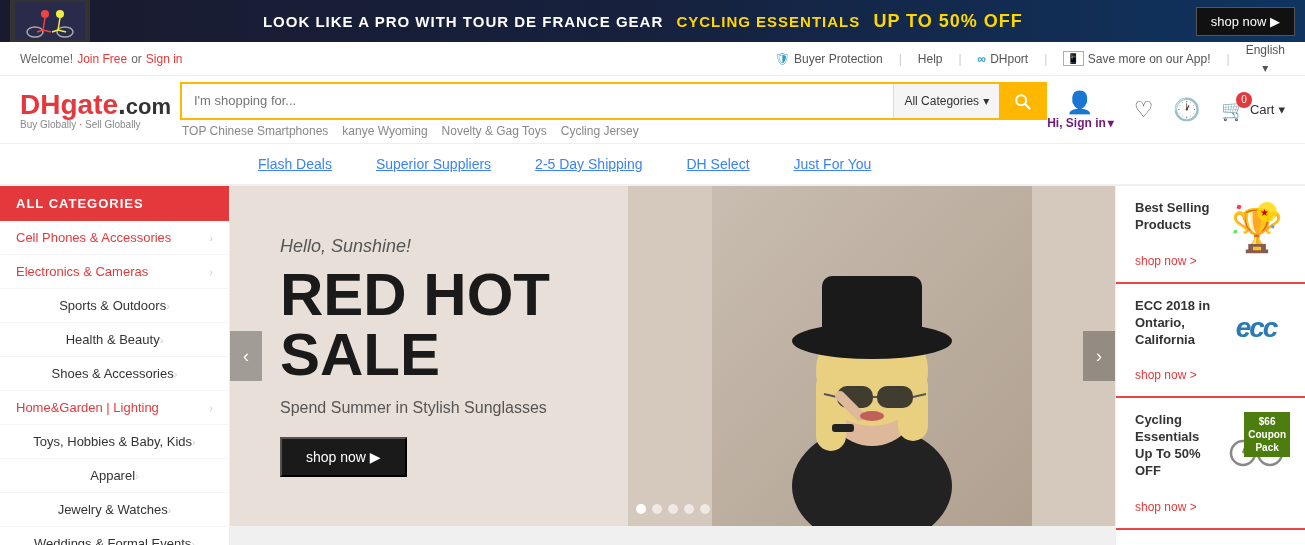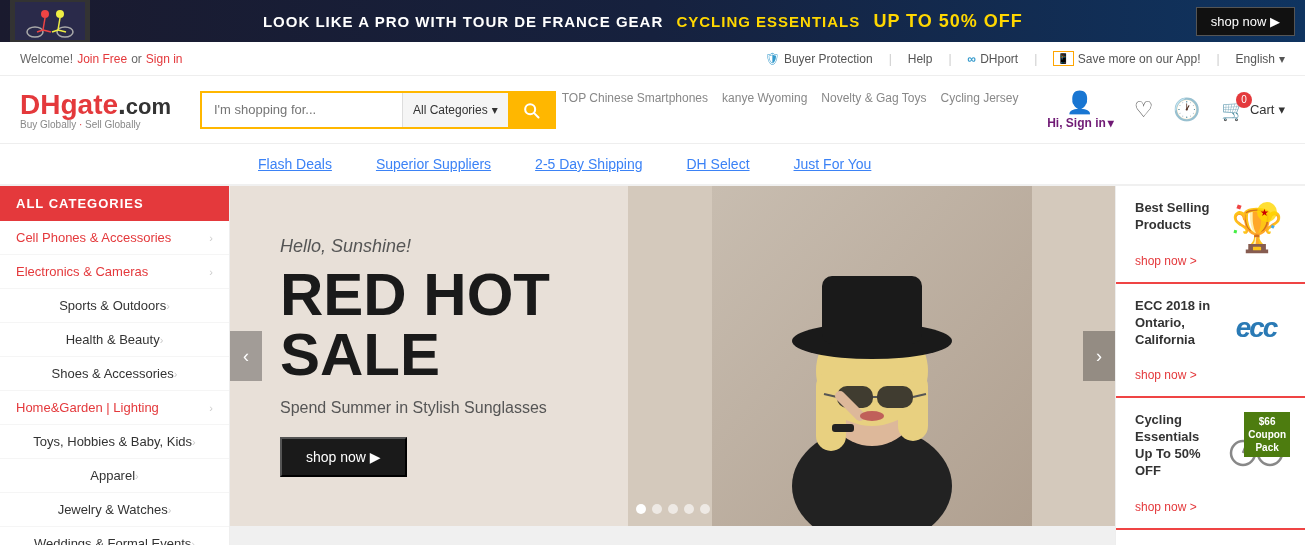--- a/index.html
+++ b/index.html
@@ -57,42 +57,41 @@
       color: #666;
       justify-content: space-between;
       border-bottom: 1px solid #eee;
     }
     .second-bar-left { display: flex; gap: 4px; }
     .second-bar-left a { color: #e4393c; text-decoration: none; }
     .second-bar-right { display: flex; align-items: center; gap: 16px; color: #555; font-size: 12px; }
     .second-bar-right span { display: flex; align-items: center; gap: 4px; }
     .second-bar-right .divider { color: #ccc; }
     .second-bar-right a { color: #555; text-decoration: none; }
-    .lang-dropdown { display: flex; align-items: center; gap: 2px; cursor: pointer; }
+    .lang-dropdown { display: flex; align-items: center; gap: 2px; cursor: pointer; flex-direction: column; }
 
     
     .header {
       background: white;
       height: 68px;
       display: flex;
       align-items: center;
       padding: 0 20px;
-      gap: 20px;
       border-bottom: 1px solid #eee;
     }
     .logo { display: flex; flex-direction: column; min-width: 160px; }
     .logo-main { font-size: 28px; font-weight: bold; }
     .logo-dh { color: #e4393c; }
     .logo-gate { color: #e4393c; }
     .logo-dot { color: #333; }
     .logo-com { color: #333; font-size: 22px; }
     .logo-tagline { font-size: 10px; color: #888; margin-top: -2px; }
     .logo-tagline .dot { color: #e4393c; }
 
-    .search-area { flex: 1; display: flex; gap: 4px; }
+    .search-area { flex: 1; display: flex; flex-direction: column; gap: 4px; }
     .search-bar { display: flex; height: 38px; border: 2px solid #FFB700; }
     .search-input { flex: 1; border: none; outline: none; padding: 0 12px; font-size: 13px; color: #999; }
     .search-category { border: none; border-left: 1px solid #ddd; background: #f5f5f5; padding: 0 10px; font-size: 12px; color: #333; cursor: pointer; display: flex; align-items: center; gap: 4px; white-space: nowrap; }
     .search-btn { background: #FFB700; border: none; width: 46px; cursor: pointer; display: flex; align-items: center; justify-content: center; }
     .search-suggestions { display: flex; gap: 14px; font-size: 12px; color: #888; padding-left: 2px; }
     .search-suggestions a { color: #888; text-decoration: none; }
 
     .header-right { display: flex; align-items: center; gap: 20px; }
     .sign-in-area { display: flex; flex-direction: column; align-items: center; font-size: 12px; cursor: pointer; }
     .sign-in-area .my-dh { color: #701a75; font-weight: bold; display: flex; align-items: center; gap: 2px; }

